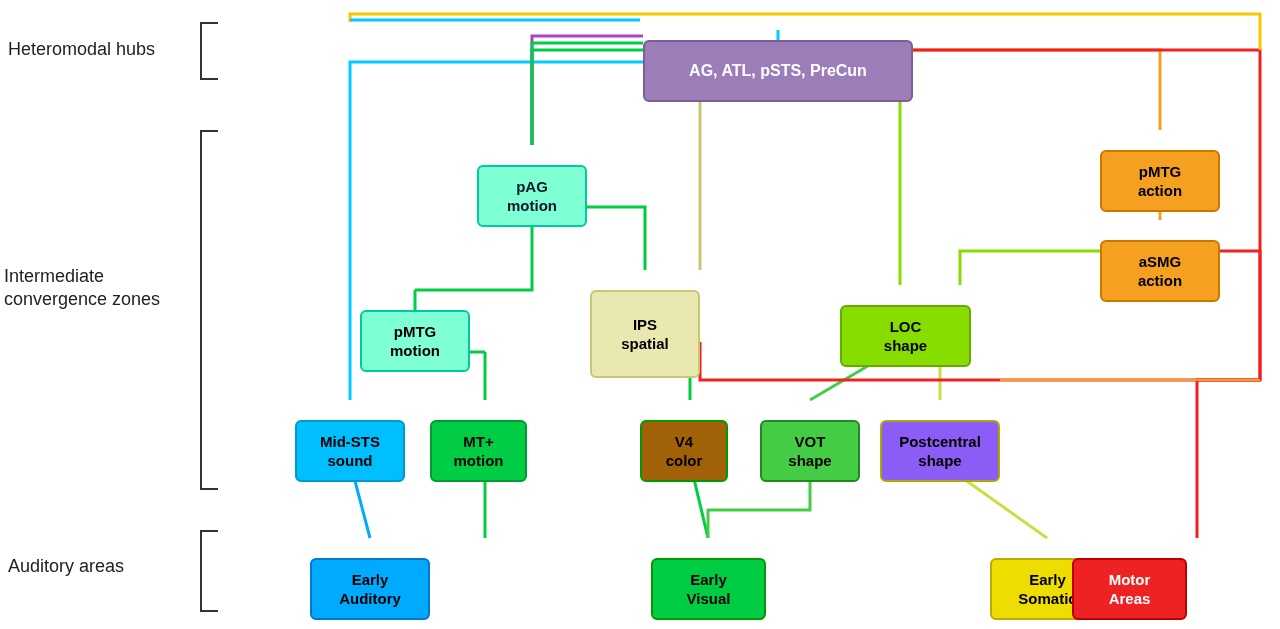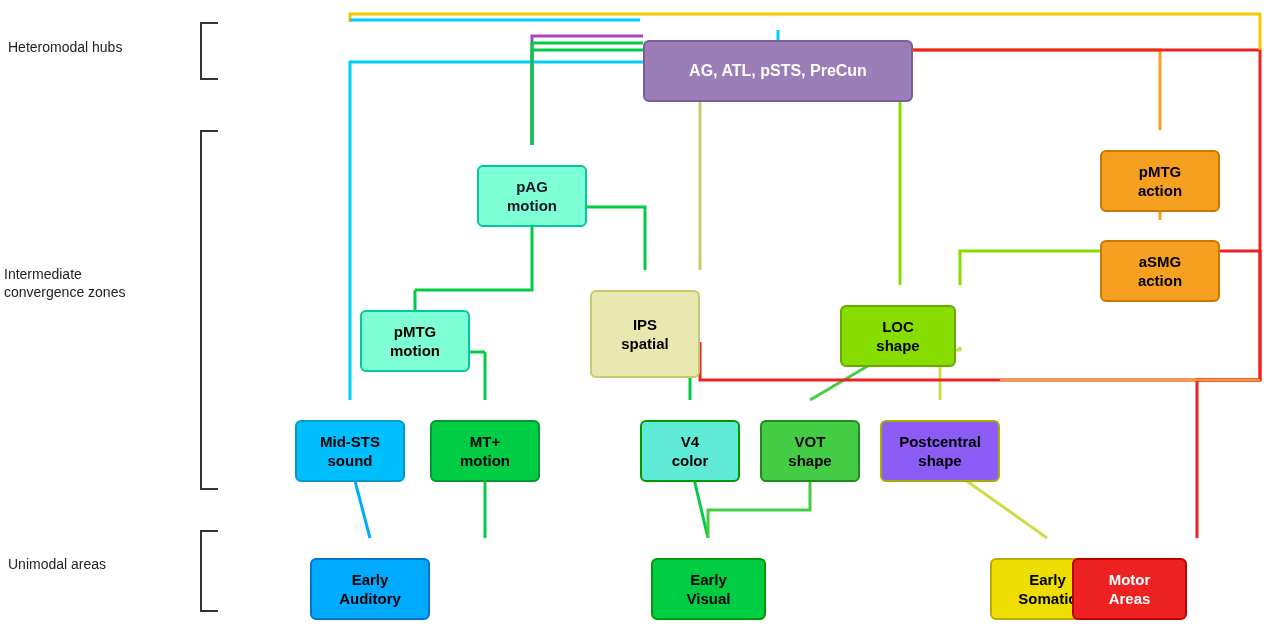--- a/index.html
+++ b/index.html
@@ -12,21 +12,21 @@
       position: relative;
     }
     .diagram-container {
       position: relative;
       width: 1280px;
       height: 629px;
     }
     .label-section {
       position: absolute;
       left: 0;
-      font-size: 14px;
+      font-size: 18px;
       color: #222;
       font-weight: normal;
       line-height: 1.3;
     }
     .bracket {
       position: absolute;
       border-left: 2.5px solid #333;
       border-top: 2.5px solid #333;
       border-bottom: 2.5px solid #333;
     }
@@ -51,21 +51,21 @@
       pointer-events: none;
     }
   </style>
 </head>
 <body>
 
 <div class="diagram-container">
 
   <div class="label-section" style="top:38px; left:8px; width:175px;">Heteromodal hubs</div>
   <div class="label-section" style="top:265px; left:4px; width:175px;">Intermediate<br>convergence zones</div>
-  <div class="label-section" style="top:555px; left:8px; width:175px;">Unimodal areas</div>
+  <div class="label-section" style="top:555px; left:8px; width:175px;">Auditory areas</div>
 
   <div class="bracket" style="left:200px; top:22px; width:18px; height:58px;"></div>
 
   <div class="bracket" style="left:200px; top:130px; width:18px; height:360px;"></div>
 
   <div class="bracket" style="left:200px; top:530px; width:18px; height:82px;"></div>
 
   <svg class="connections">
 
     <line x1="370" y1="538" x2="350" y2="462" stroke="#00aaff" stroke-width="3"></line>
@@ -127,29 +127,29 @@
   <div class="node" style="left:643px;top:20px;width:270px;height:62px;background:#9b7eb8;border-color:#7b5e98;color:#fff;font-size:16px;">AG, ATL, pSTS, PreCun</div>
 
   <div class="node" style="left:477px;top:145px;width:110px;height:62px;background:#7fffd4;border-color:#00c8a0;color:#0f172a;">pAG<br>motion</div>
 
   <div class="node" style="left:360px;top:290px;width:110px;height:62px;background:#7fffd4;border-color:#00c8a0;color:#000;">pMTG<br>motion</div>
 
   <div class="node" style="left:590px;top:270px;width:110px;height:88px;background:#e8e8b0;border-color:#c8c870;color:#000;">IPS<br>spatial</div>
 
   <div class="node" style="left:295px;top:400px;width:110px;height:62px;background:#00bfff;border-color:#0099cc;color:#000;">Mid-STS<br>sound</div>
 
-  <div class="node" style="left:430px;top:400px;width:110px;height:62px;background:#00cc44;border-color:#009933;color:#000;">MT+<br>motion</div>
+  <div class="node" style="left:430px;top:400px;width:97px;height:62px;background:#00cc44;border-color:#009933;color:#000;">MT+<br>motion</div>
 
-  <div class="node" style="left:640px;top:400px;width:100px;height:62px;background:#5eead4;border-color:#009900;color:#000;">V4<br>color</div>
+  <div class="node" style="left:640px;top:400px;width:88px;height:62px;background:#a16207;border-color:#009900;color:#000;">V4<br>color</div>
 
   <div class="node" style="left:760px;top:400px;width:100px;height:62px;background:#44cc44;border-color:#228822;color:#000;">VOT<br>shape</div>
 
   <div class="node" style="left:880px;top:400px;width:120px;height:62px;background:#8b5cf6;border-color:#aaaa00;color:#000;">Postcentral<br>shape</div>
 
-  <div class="node" style="left:840px;top:285px;width:116px;height:62px;background:#88dd00;border-color:#66aa00;color:#000;">LOC<br>shape</div>
+  <div class="node" style="left:840px;top:285px;width:131px;height:62px;background:#88dd00;border-color:#66aa00;color:#000;">LOC<br>shape</div>
 
   <div class="node" style="left:1100px;top:130px;width:120px;height:62px;background:#f5a020;border-color:#cc7700;color:#000;">pMTG<br>action</div>
 
   <div class="node" style="left:1100px;top:220px;width:120px;height:62px;background:#f5a020;border-color:#cc7700;color:#000;">aSMG<br>action</div>
 
   <div class="node" style="left:310px;top:538px;width:120px;height:62px;background:#00aaff;border-color:#0077cc;color:#000;">Early<br>Auditory</div>
 
   <div class="node" style="left:651px;top:538px;width:115px;height:62px;background:#00cc44;border-color:#009900;color:#000;">Early<br>Visual</div>
 
   <div class="node" style="left:990px;top:538px;width:115px;height:62px;background:#eedd00;border-color:#bbaa00;color:#000;">Early<br>Somatic</div>

